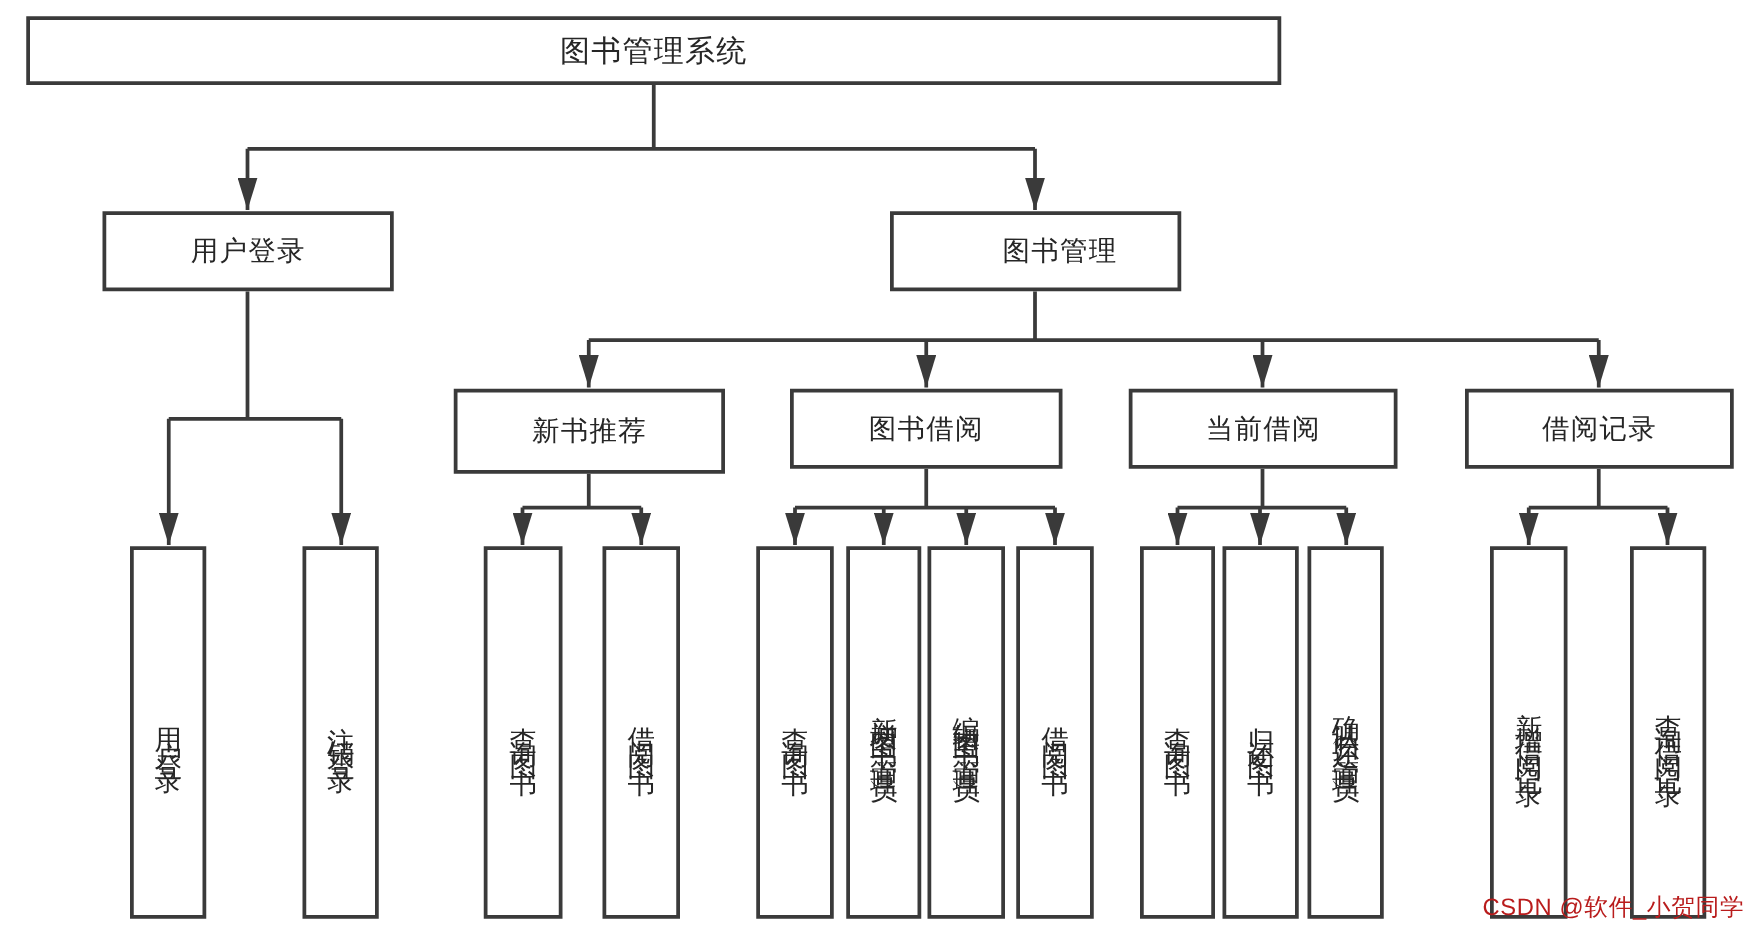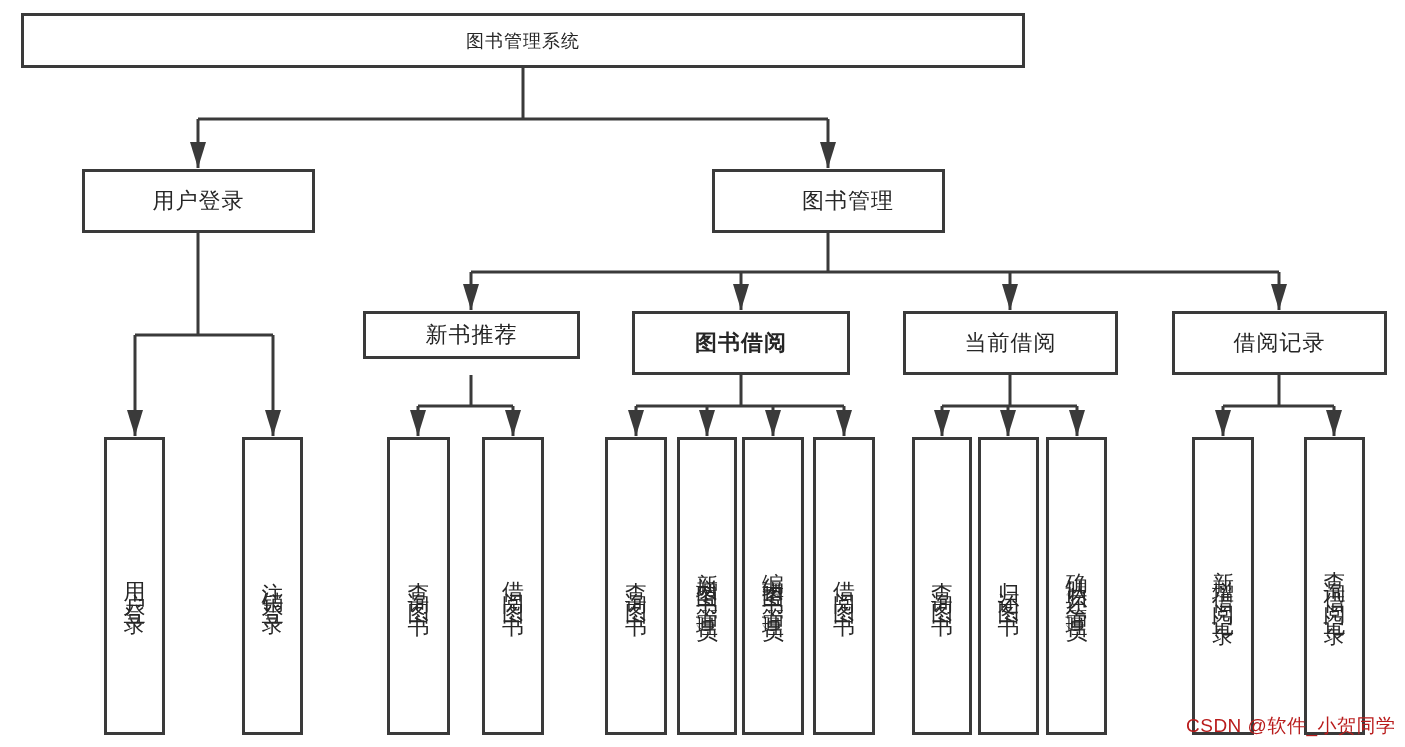--- a/index.html
+++ b/index.html
@@ -28,21 +28,21 @@
     box-sizing: border-box;
     border: 3px solid #3a3a3a;
     background: #ffffff;
     color: #262626;
     display: flex;
     align-items: center;
     justify-content: center;
     z-index: 2;
   }
   .box.h { font-size: 22px; letter-spacing: 1px; }
-  .box.root { font-size: 18px; }
+  .box.root { font-size: 24px; }
   .box.v {
     writing-mode: vertical-rl;
     text-orientation: mixed;
     font-size: 22px;
     letter-spacing: 11px;
     line-height: 1;
     padding: 4px 0;
   }
   .box.v.long { letter-spacing: 7px; }
   .watermark {
@@ -95,22 +95,22 @@
     <line x1="1077" y1="406" x2="1077" y2="436" marker-end="url(#arw)"></line>
     <line x1="1223" y1="406" x2="1223" y2="436" marker-end="url(#arw)"></line>
     <line x1="1334" y1="406" x2="1334" y2="436" marker-end="url(#arw)"></line>
   </svg>
 
   <div class="box h root" style="left:21px; top:13px; width:1004px; height:55px;">图书管理系统</div>
 
   <div class="box h" style="left:82px; top:169px; width:233px; height:64px;">用户登录</div>
   <div class="box h" style="left:712px; top:169px; width:233px; height:64px;padding-left:39px;">图书管理</div>
 
-  <div class="box h" style="left:363px; top:311px; width:217px; height:48px;">新书推荐</div>
-  <div class="box h" style="left:632px; top:311px; width:218px; height:64px;font-weight:bold;">图书借阅</div>
+  <div class="box h" style="left:363px; top:311px; width:217px; height:68px;">新书推荐</div>
+  <div class="box h" style="left:632px; top:311px; width:218px; height:64px;">图书借阅</div>
   <div class="box h" style="left:903px; top:311px; width:215px; height:64px;text-align:right;">当前借阅</div>
   <div class="box h" style="left:1172px; top:311px; width:215px; height:64px;">借阅记录</div>
 
   <div class="box v" style="left:104px; top:437px; width:61px; height:298px;">用户登录</div>
   <div class="box v" style="left:242px; top:437px; width:61px; height:298px;">注销登录</div>
 
   <div class="box v" style="left:387px; top:437px; width:63px; height:298px;">查询图书</div>
   <div class="box v" style="left:482px; top:437px; width:62px; height:298px;">借阅图书</div>
 
   <div class="box v" style="left:605px; top:437px; width:62px; height:298px;">查询图书</div>

